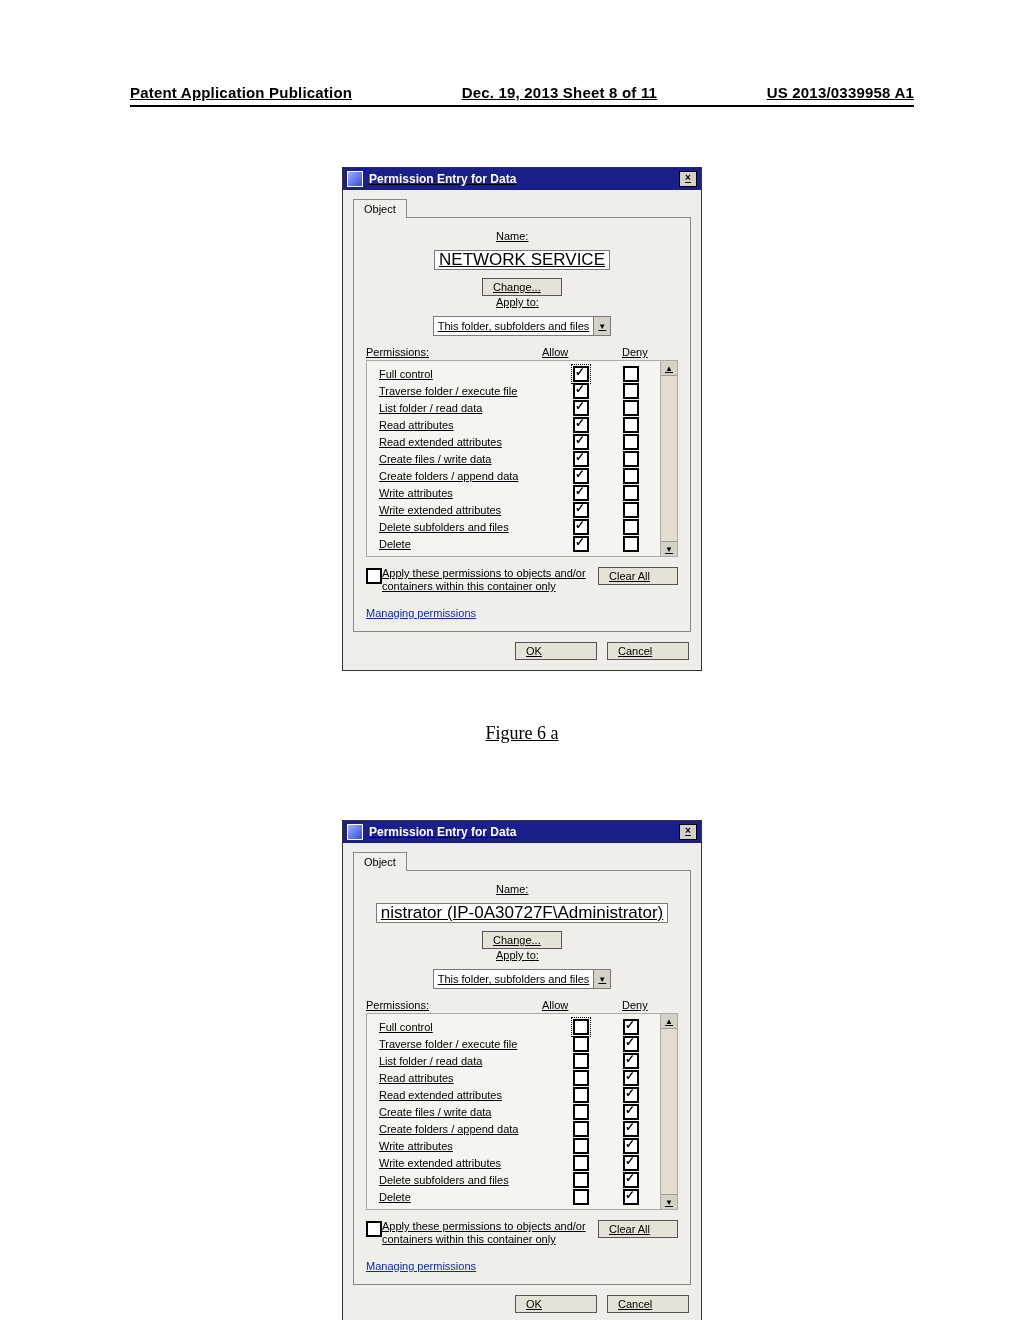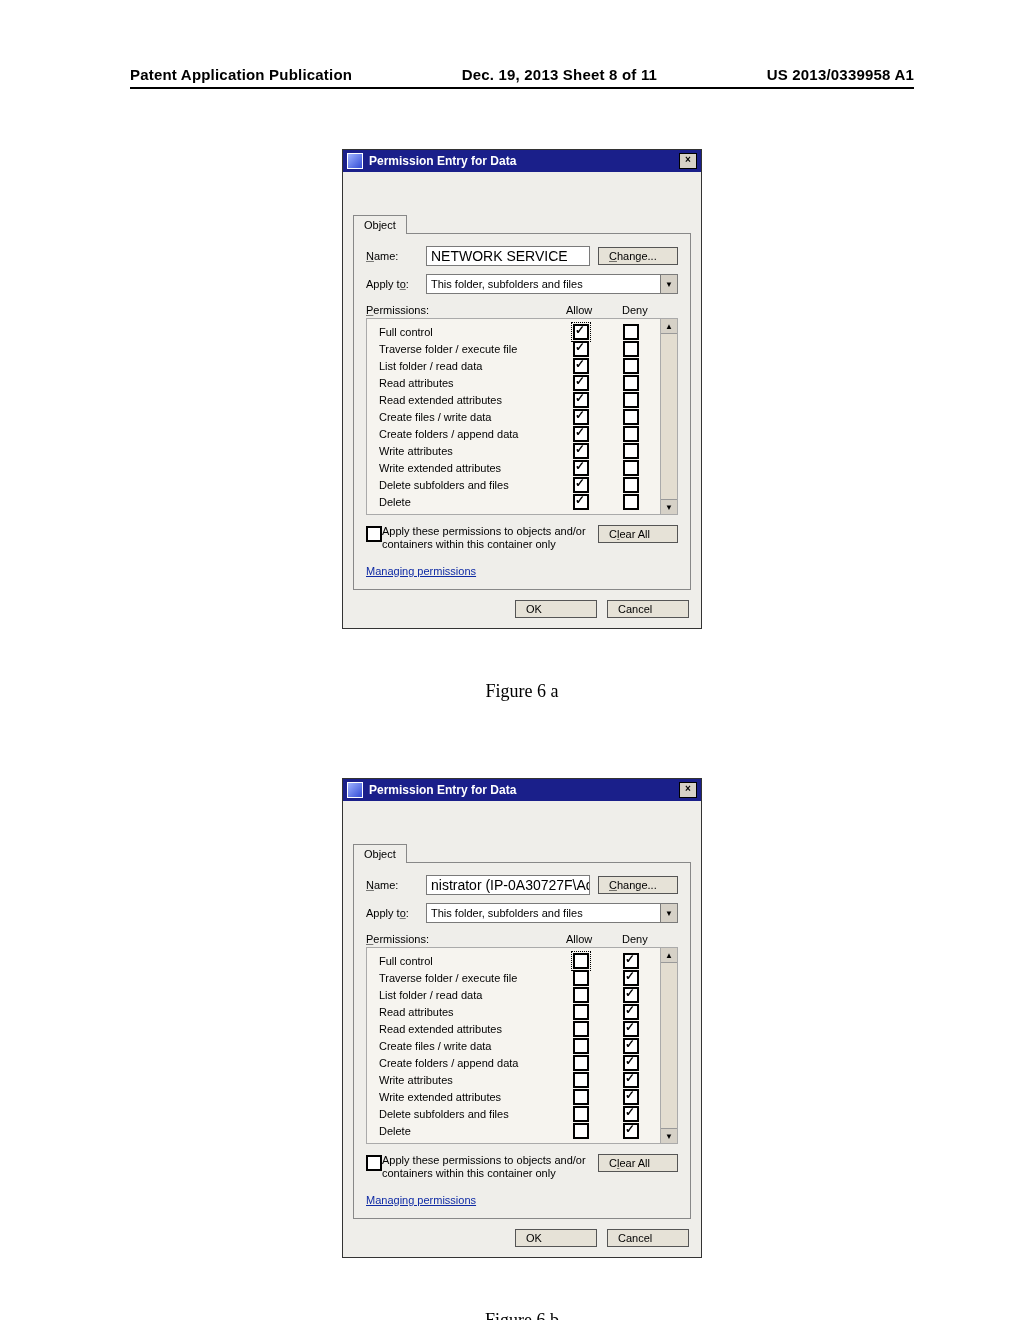--- a/index.html
+++ b/index.html
@@ -7,21 +7,22 @@
     padding: 0;
     font-family: Arial, sans-serif;
     background: #fff;
     width: 1024px;
   }
   .page {
     width: 1024px;
     height: 1320px;
     position: relative;
     box-sizing: border-box;
-    padding: 66px 110px 40px 130px;
+    padding: 84px 110px 40px 130px;
+    text-decoration: underline;
   }
   .header {
     display: flex;
     justify-content: space-between;
     font-size: 15px;
     font-weight: bold;
     letter-spacing: 0.2px;
     padding-bottom: 4px;
     border-bottom: 2px solid #000;
     margin-bottom: 60px;
@@ -76,21 +77,20 @@
     border: 1px solid #000;
     font-size: 10px;
     line-height: 12px;
     text-align: center;
     color: #000;
     font-weight: bold;
   }
 
   .tabstrip {
     padding: 8px 10px 0 10px;
-    margin-top: 34px;
   }
   .tab {
     display: inline-block;
     border: 1px solid #888;
     border-bottom: none;
     background: #efeeea;
     padding: 3px 10px;
     position: relative;
     top: 1px;
     z-index: 2;
@@ -102,32 +102,32 @@
     background: #efeeea;
     padding: 12px 12px 8px 12px;
     position: relative;
     z-index: 1;
   }
 
   .row {
     display: flex;
     align-items: center;
     gap: 8px;
-    margin-bottom: 8px;
+    flex-direction: column;
   }
   .lbl { min-width: 52px; }
   .u { text-decoration: underline; text-decoration-color: rgba(0,0,0,0.5); }
   .name-box {
     flex: 1;
     border: 1px solid #7a7a7a;
     background: #fff;
     height: 18px;
     line-height: 18px;
     padding: 0 4px;
-    font-size: 14px;
+    font-size: 17px;
     overflow: hidden;
     white-space: nowrap;
   }
   .btn {
     border: 1px solid #555;
     background: #e6e2d7;
     padding: 2px 10px;
     font-size: 11px;
     min-width: 60px;
     text-align: left;
@@ -152,20 +152,21 @@
     display: flex;
     align-items: center;
     justify-content: center;
     font-size: 8px;
   }
 
   .perm-header {
     display: flex;
     margin-top: 10px;
     margin-bottom: 2px;
+    gap: 24px;
   }
   .perm-header .ph-label { flex: 1; }
   .perm-header .ph-col { width: 56px; }
 
   .perm-wrap {
     display: flex;
   }
   .perm-list {
     flex: 1;
     border: 1px solid #aaa;

